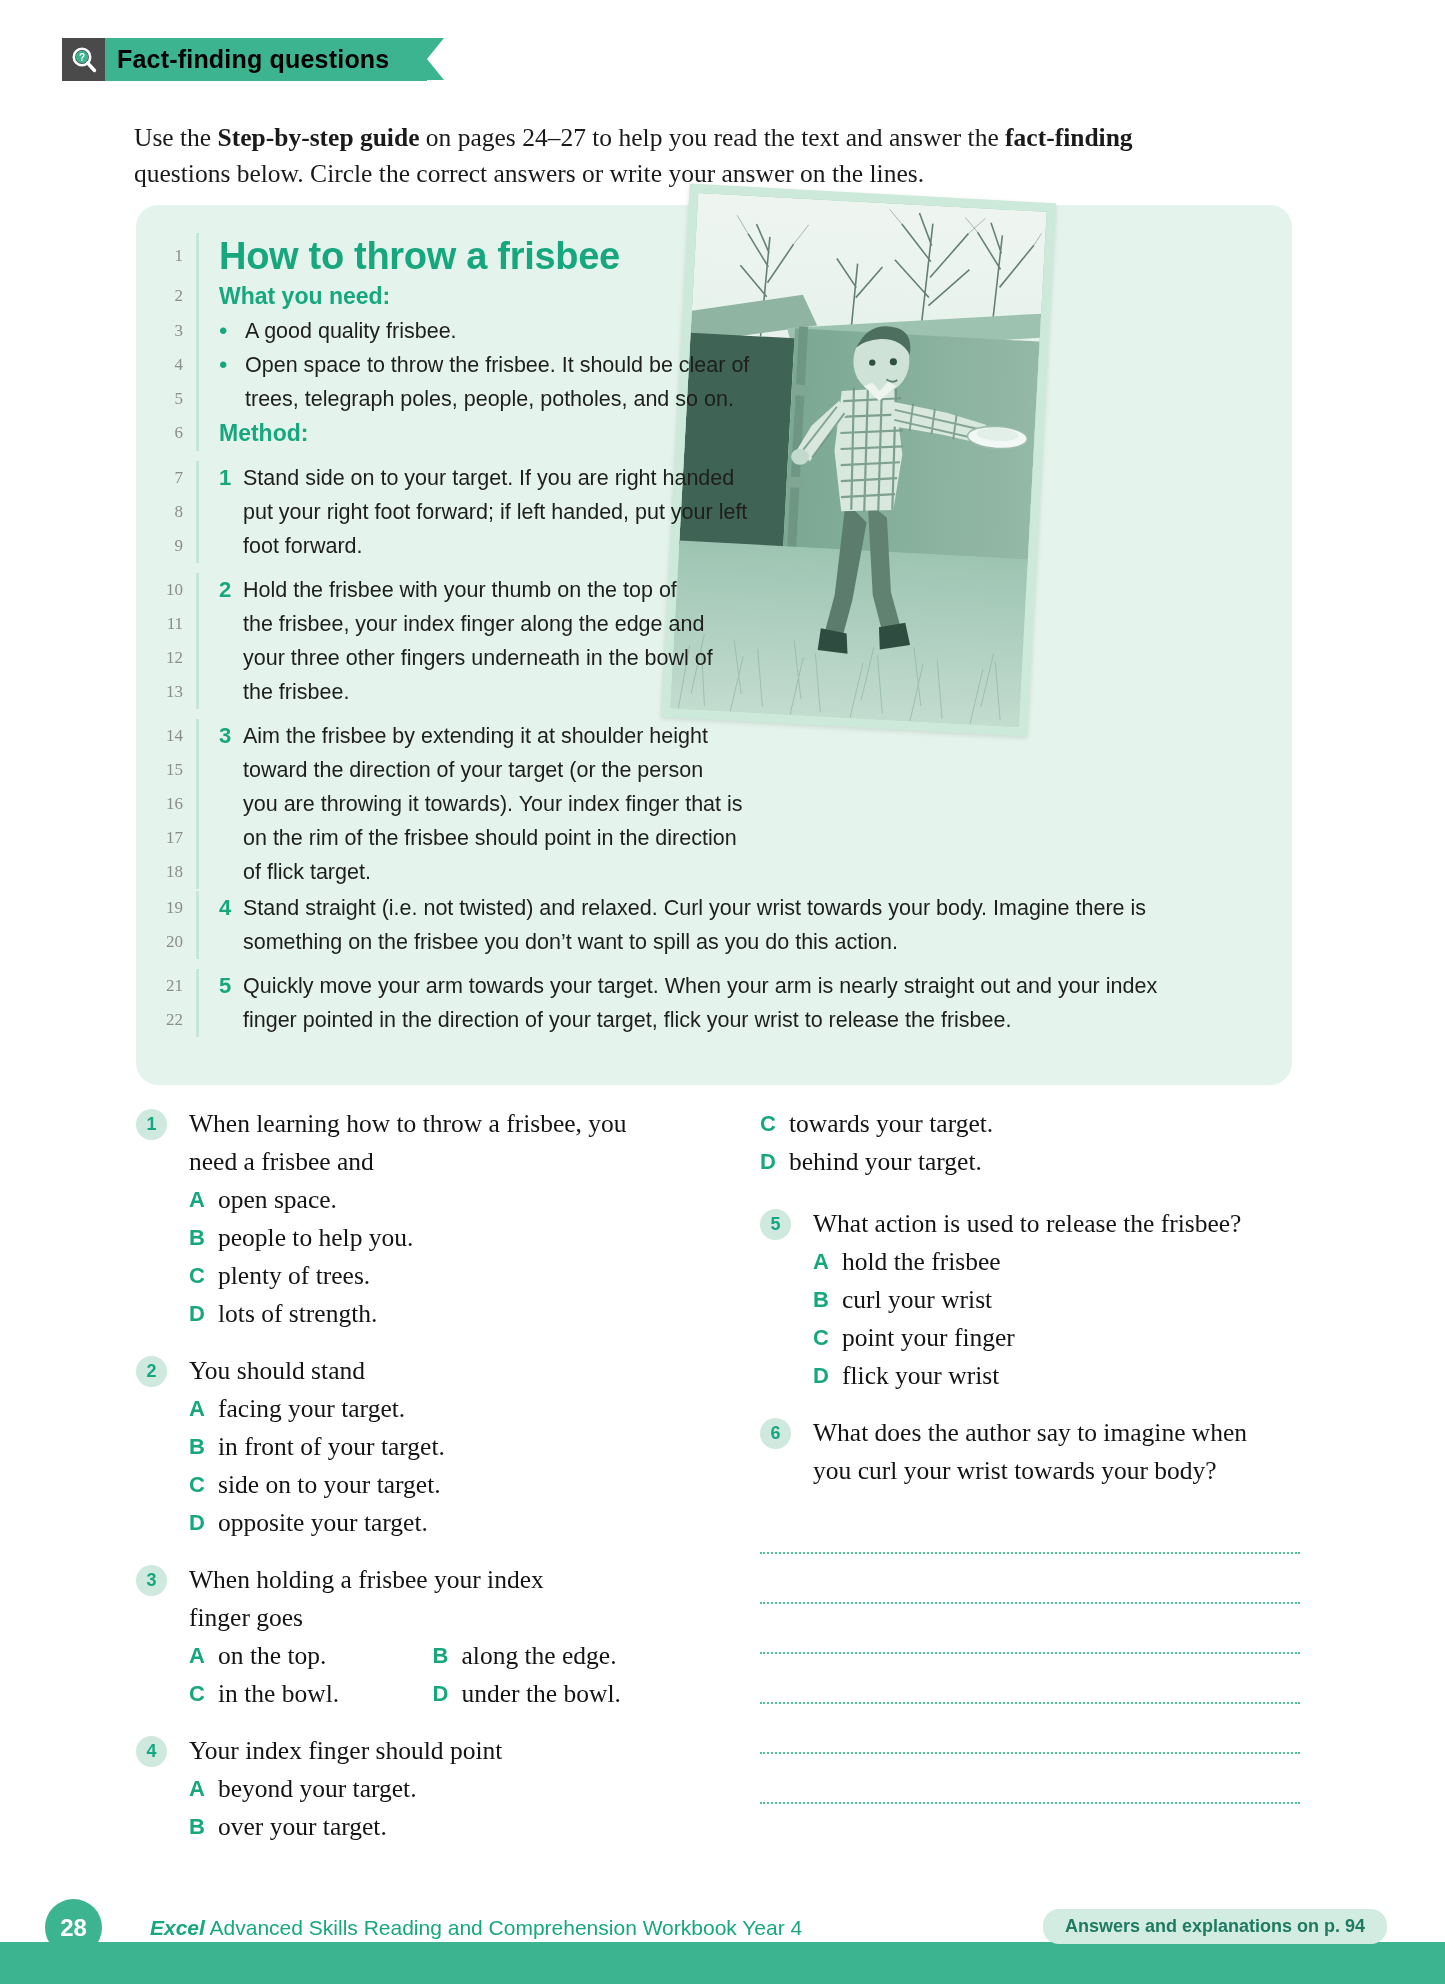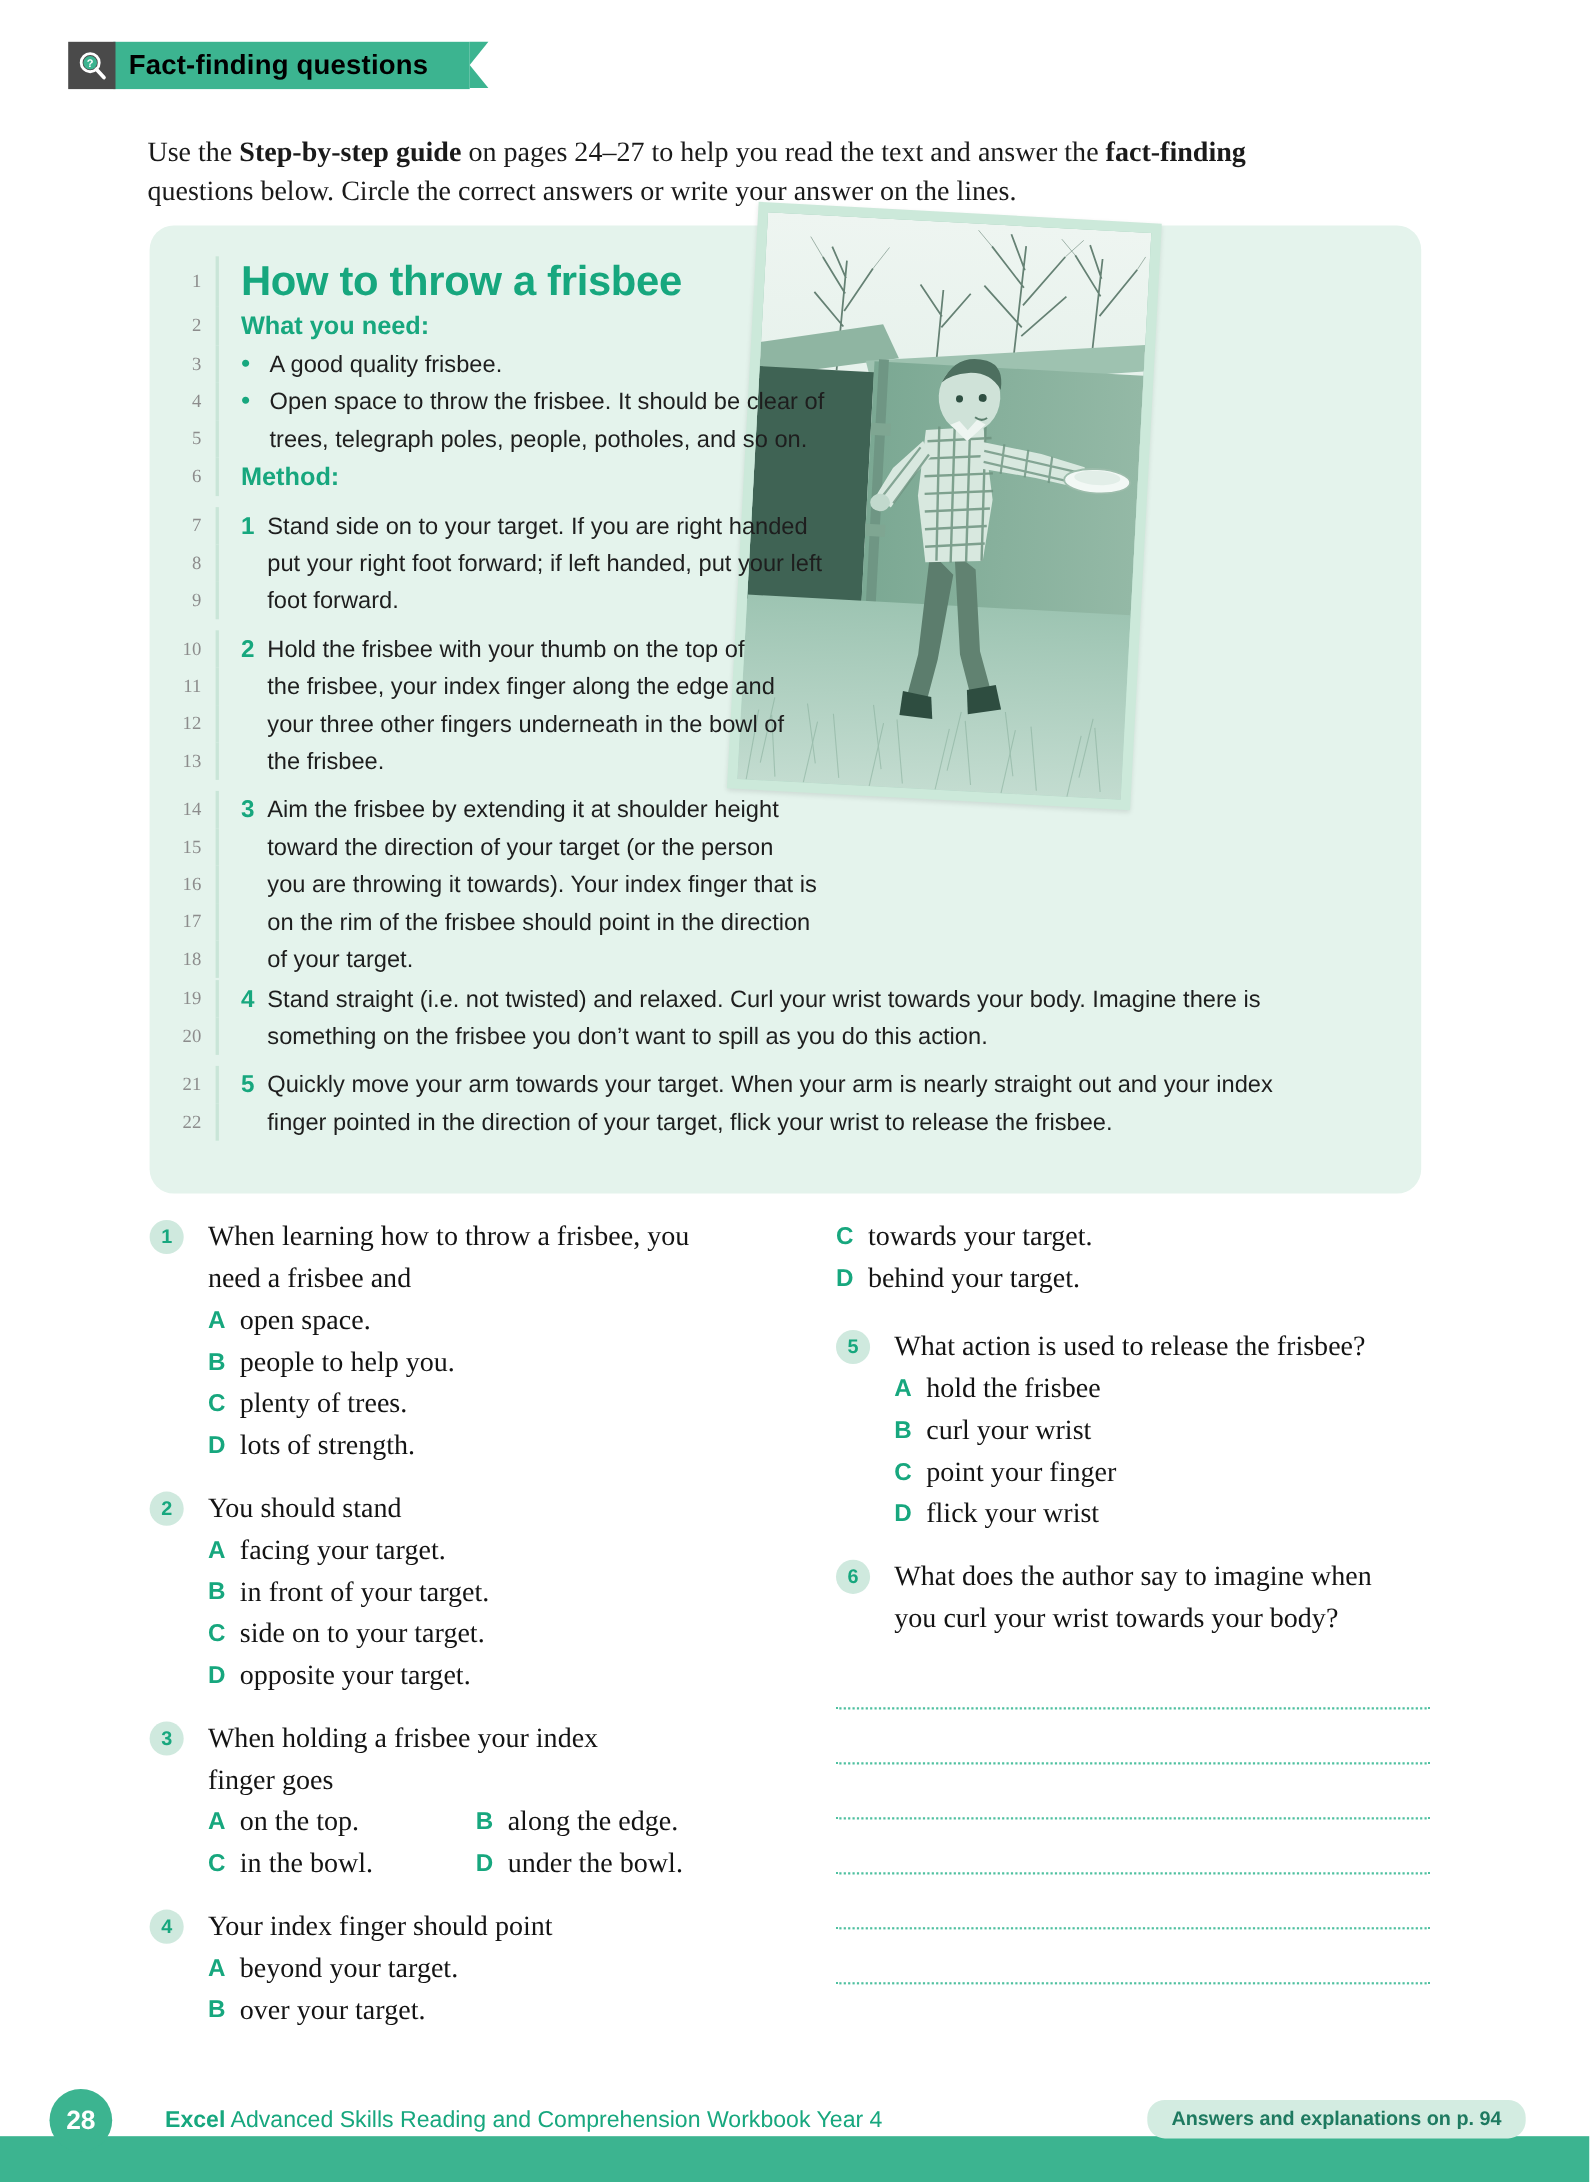--- a/index.html
+++ b/index.html
@@ -278,20 +278,21 @@
   .footer-text {
     position: absolute;
     left: 150px;
     bottom: 44px;
     font-family: "Liberation Sans", sans-serif;
     font-size: 21px;
     color: #17a77e;
   }
   .footer-text .brand {
     font-weight: bold;
+    font-style: italic;
     color: #17a77e;
   }
   .answers-pill {
     position: absolute;
     right: 58px;
     bottom: 40px;
     background: #d3ece1;
     border-radius: 16px;
     padding: 7px 22px;
     font-family: "Liberation Sans", sans-serif;
@@ -510,21 +511,21 @@
     <div class="prow">
       <div class="lnum">16</div>
       <div class="ptext"><span style="padding-left:24px;display:inline-block">you are throwing it towards). Your index finger that is</span></div>
     </div>
     <div class="prow">
       <div class="lnum">17</div>
       <div class="ptext"><span style="padding-left:24px;display:inline-block">on the rim of the frisbee should point in the direction</span></div>
     </div>
     <div class="prow">
       <div class="lnum">18</div>
-      <div class="ptext"><span style="padding-left:24px;display:inline-block">of your target.</span></div>
+      <div class="ptext"><span style="padding-left:24px;display:inline-block">of flick target.</span></div>
     </div>
 
     <div class="prow" style="margin-top:2px">
       <div class="lnum">19</div>
       <div class="ptext">
         <div class="step-row">
           <span class="step-num">4</span>
           <span class="step-body">Stand straight (i.e. not twisted) and relaxed. Curl your wrist towards your body. Imagine there is</span>
         </div>
       </div>

